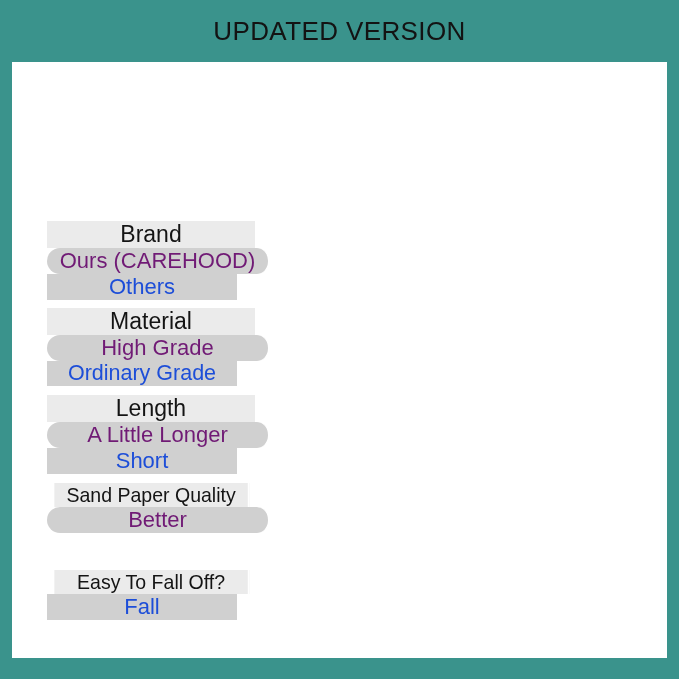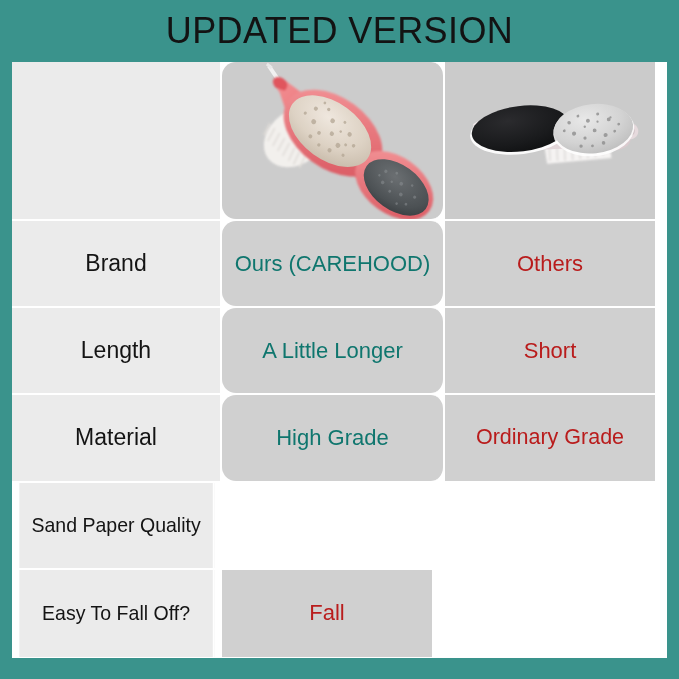--- a/index.html
+++ b/index.html
@@ -21,45 +21,46 @@
     box-sizing: border-box;
   }
 
   
   .title {
     position: absolute;
     left: 0;
     top: 14px;
     width: 679px;
     text-align: center;
-    font-size: 36px;
+    font-size: 26px;
     line-height: 34px;
     letter-spacing: 0.4px;
     color: #131313;
     font-weight: 400;
     user-select: none;
   }
 
   
   .table {
     position: absolute;
     left: 12px;
     top: 62px;
     width: 655px;
     height: 596px;
     display: flex;
     flex-direction: column;
     background: #ffffff;
   }
   .row {
     display: flex;
-    flex-direction: row;
+    flex-direction: column;
     width: 100%;
     border-bottom: 2px solid #ffffff;
     box-sizing: border-box;
+    padding-left: 35px;
   }
   .row:last-child { border-bottom: none; }
 
   .row-images { height: 159px; }
   .row-data   { height: 87.2px; }
 
   .cell {
     box-sizing: border-box;
     display: flex;
     align-items: center;
@@ -76,28 +77,28 @@
   }
   .cell-label.narrow {
     font-size: 21px;
     transform: scaleX(0.93);
   }
   .cell-ours {
     width: 223px;
     background: #d0d0d0;
     border-right: 2px solid #ffffff;
     font-size: 22px;
-    color: #0f766e;
+    color: #701a75;
     border-radius: 14px;
   }
   .cell-others {
-    width: 210px;
+    width: 190px;
     background: #d0d0d0;
     font-size: 22px;
-    color: #b91c1c;
+    color: #1d4ed8;
   }
   .cell-others.tight { font-size: 21.5px; }
 
   
   .imgcell-blank { background: #ebebeb; }
   .imgcell-a     { background: #cccccc; }
   .imgcell-b     { background: #cbcbcb; }
 
   .prod-wrap {
     position: absolute;
@@ -317,33 +318,34 @@
       </div>
     </div>
 
     <div class="row row-data">
       <div class="cell cell-label">Brand</div>
       <div class="cell cell-ours">Ours (CAREHOOD)</div>
       <div class="cell cell-others">Others</div>
     </div>
 
     <div class="row row-data">
+      <div class="cell cell-label">Material</div>
+      <div class="cell cell-ours">High Grade</div>
+      <div class="cell cell-others tight">Ordinary Grade</div>
+    </div>
+
+    <div class="row row-data">
       <div class="cell cell-label">Length</div>
       <div class="cell cell-ours">A Little Longer</div>
       <div class="cell cell-others">Short</div>
     </div>
 
     <div class="row row-data">
-      <div class="cell cell-label">Material</div>
-      <div class="cell cell-ours">High Grade</div>
-      <div class="cell cell-others tight">Ordinary Grade</div>
-    </div>
-
-    <div class="row row-data">
       <div class="cell cell-label narrow">Sand Paper Quality</div>
+      <div class="cell cell-ours">Better</div>
     </div>
 
     <div class="row row-data">
       <div class="cell cell-label narrow">Easy To Fall Off?</div>
       <div class="cell cell-others">Fall</div>
     </div>
 
   </div>
 </div>
 

